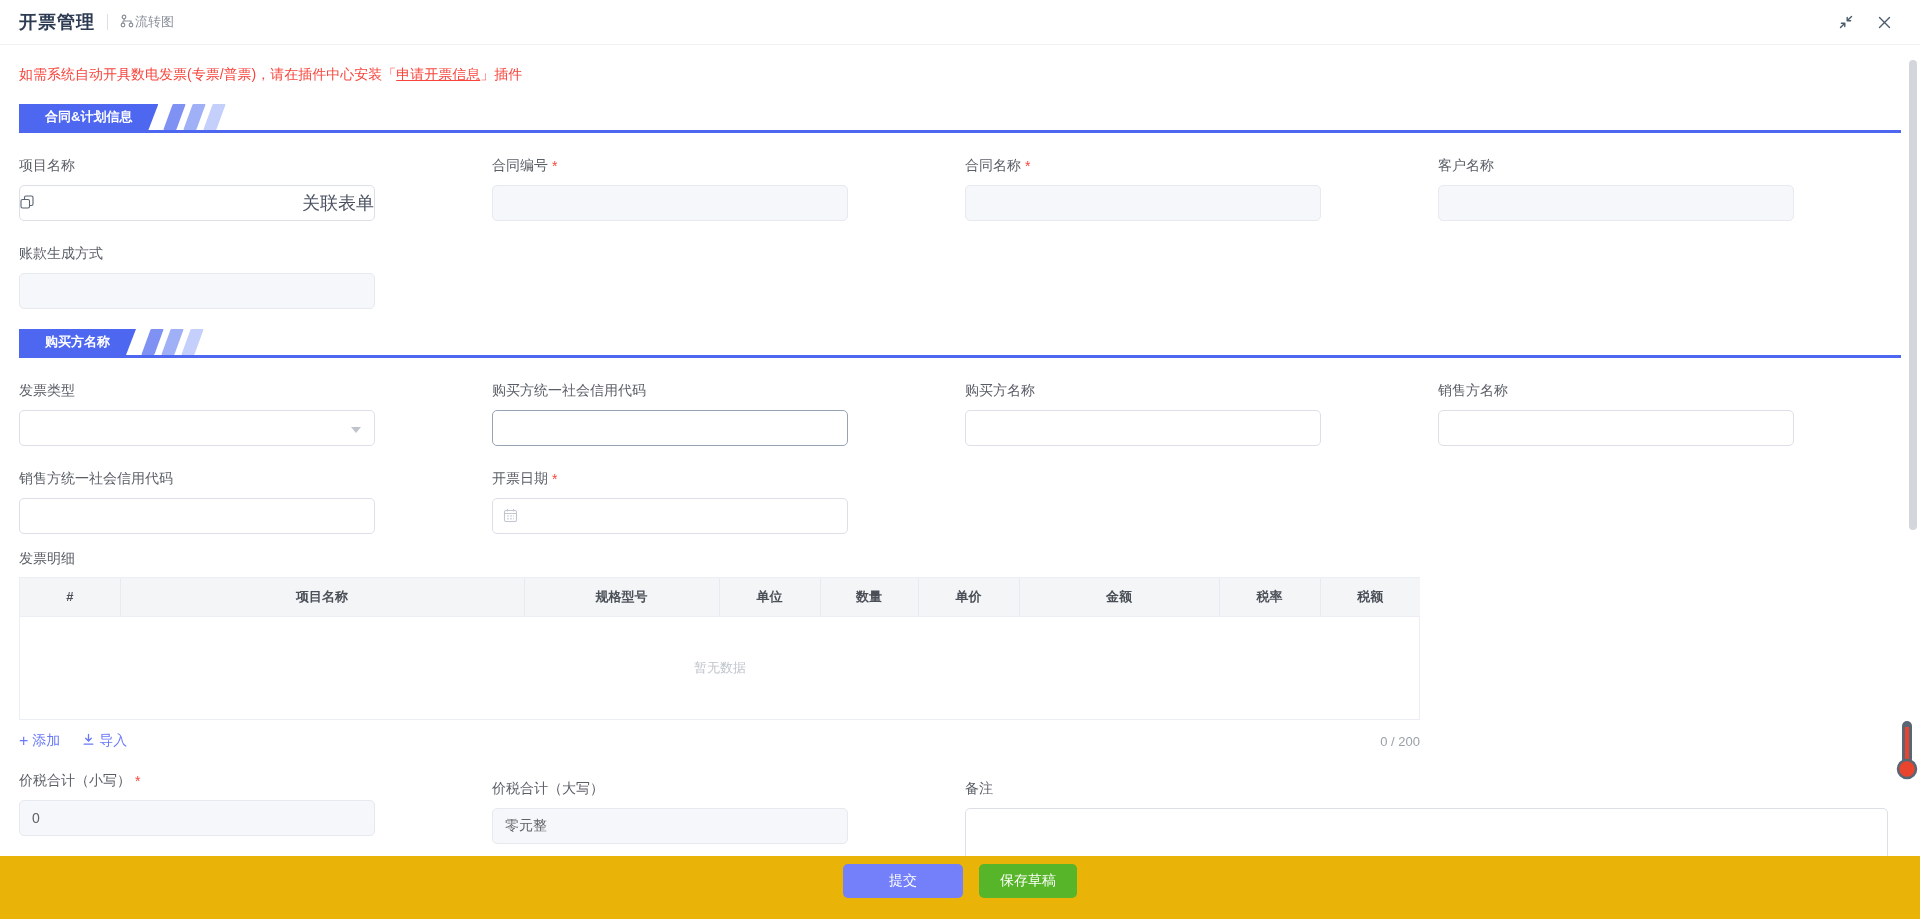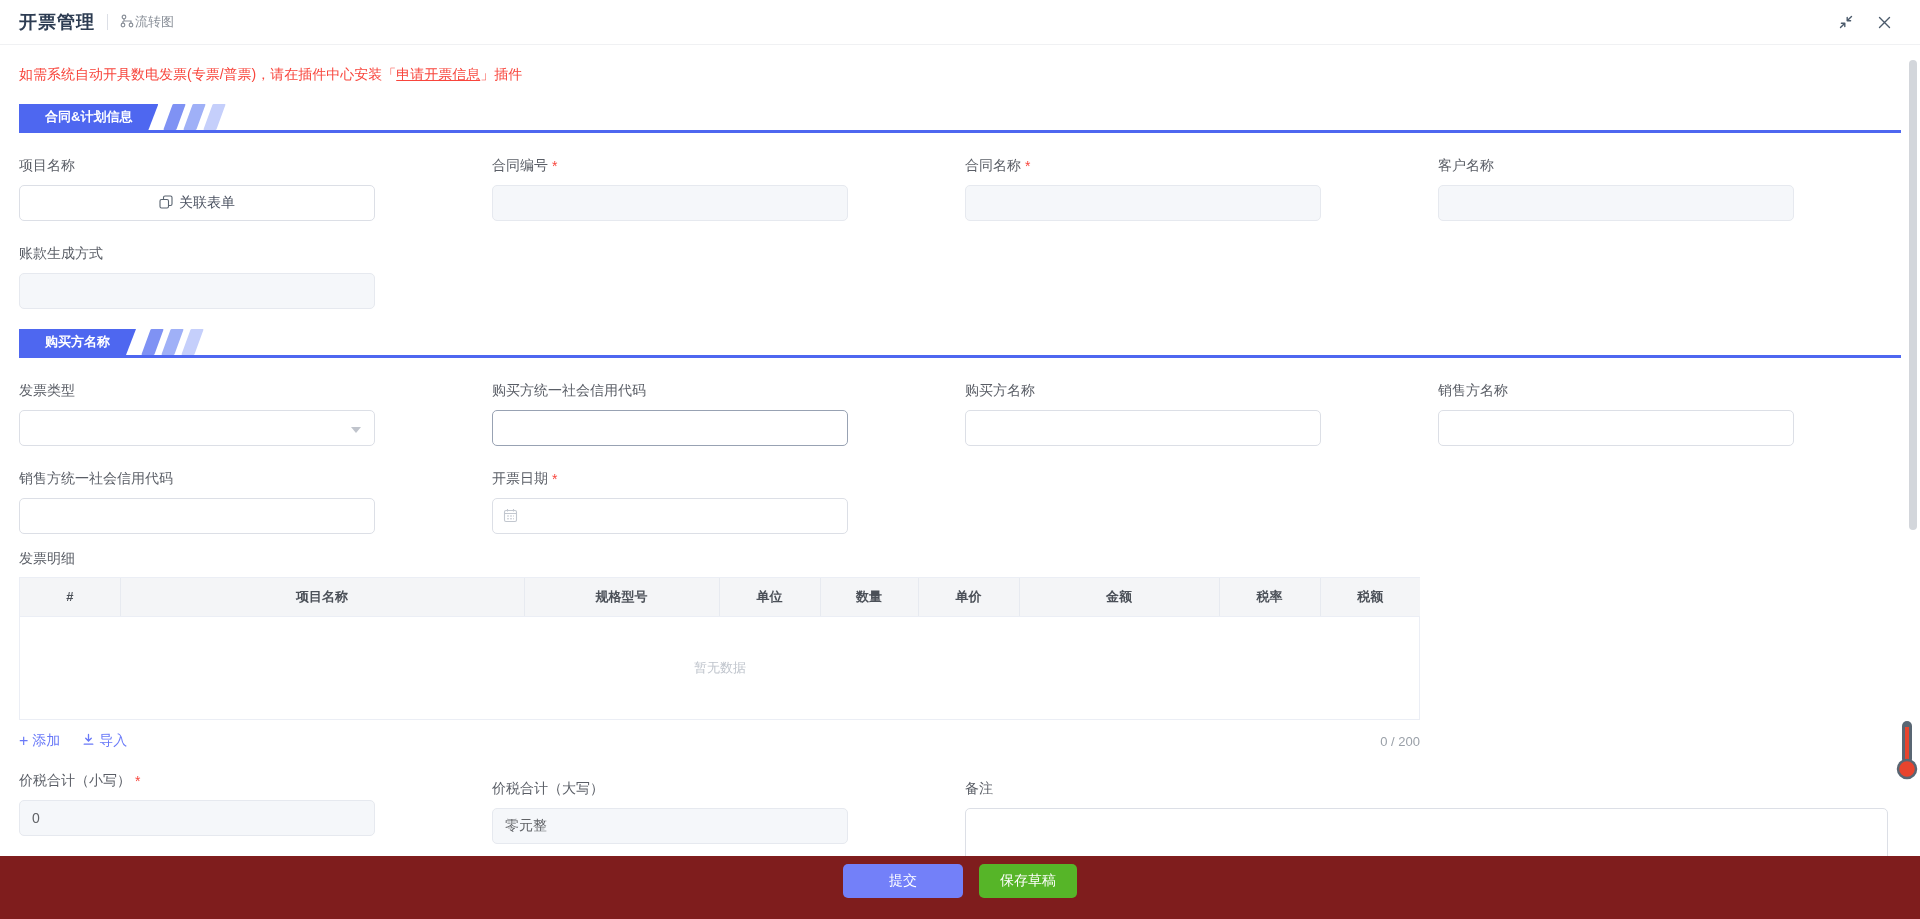--- a/index.html
+++ b/index.html
@@ -41,22 +41,22 @@
   .req { color:#f8453c; margin-left:4px; font-size:14px; }
   .ctrl { margin-top:10px; position:relative; }
   .ipt { width:100%; height:36px; border:1px solid #dcdfe6; border-radius:5px;
          background:#fff; font-size:14px; color:#333; padding:0 12px; outline:none;
          font-family:inherit; }
   .ipt:disabled, .ipt.disabled { background:#f5f7fa; border-color:#e6e9ef; color:#606266; }
   .ipt.hovered { border-color:#98a2b3; }
   .ipt.with-icon { padding-left:34px; }
   .ctrl-icon { position:absolute; left:11px; top:10px; }
   .btn-assoc { width:100%; height:36px; border:1px solid #dcdfe6; border-radius:5px;
-               background:#fff; font-size:14px; color:#4a5160; cursor:pointer;
-               display:flex; align-items:center; justify-content:center; gap:6px;
+               background:#fff; font-size:18px; color:#4a5160; cursor:pointer;
+               display:flex; align-items:center; justify-content:space-between; gap:6px;
                font-family:inherit; }
   .select { width:100%; height:36px; border:1px solid #dcdfe6; border-radius:5px;
             background:#fff; cursor:pointer; position:relative; }
   .caret { position:absolute; right:13px; top:16px; width:0; height:0;
            border-left:5px solid transparent; border-right:5px solid transparent;
            border-top:6px solid #c0c4cc; }
   textarea.ipt { height:85px; padding-top:8px; resize:none; }
 
   
   .tbl-title { margin-top:16px; font-size:14px; color:#5a5e66; }
@@ -66,21 +66,21 @@
        border-right:1px solid #e7eaf0; border-bottom:1px solid #ebeef5; text-align:center; }
   th:last-child { border-right:none; }
   td.empty-cell { height:103px; text-align:center; font-size:13px; color:#bfc4cc; }
   .tbl-foot { width:1401px; margin-top:12px; display:flex; align-items:center; }
   .tlink { display:flex; align-items:center; gap:4px; color:#6979f8; font-size:14px;
            cursor:pointer; margin-right:22px; }
   .tlink .plus { font-size:16px; line-height:14px; }
   .tbl-counter { margin-left:auto; font-size:13px; color:#9aa0a8; }
 
   
-  .ft { position:absolute; left:0; right:0; bottom:0; height:63px; background:#7f1d1d;
+  .ft { position:absolute; left:0; right:0; bottom:0; height:63px; background:#eab308;
         display:flex; justify-content:center; padding-top:8px; gap:16px; }
   .btn { height:34px; border:none; border-radius:5px; color:#fff; font-size:14px;
          cursor:pointer; font-family:inherit; }
   .btn-submit { width:120px; background:#7380f9; }
   .btn-draft  { width:98px;  background:#56b528; }
 
   
   .scroll-thumb { position:absolute; right:3px; top:60px; width:8px; height:470px;
                   border-radius:4px; background:#d3d6db; }
   .thermo { position:absolute; right:2px; top:720px; cursor:pointer; }

